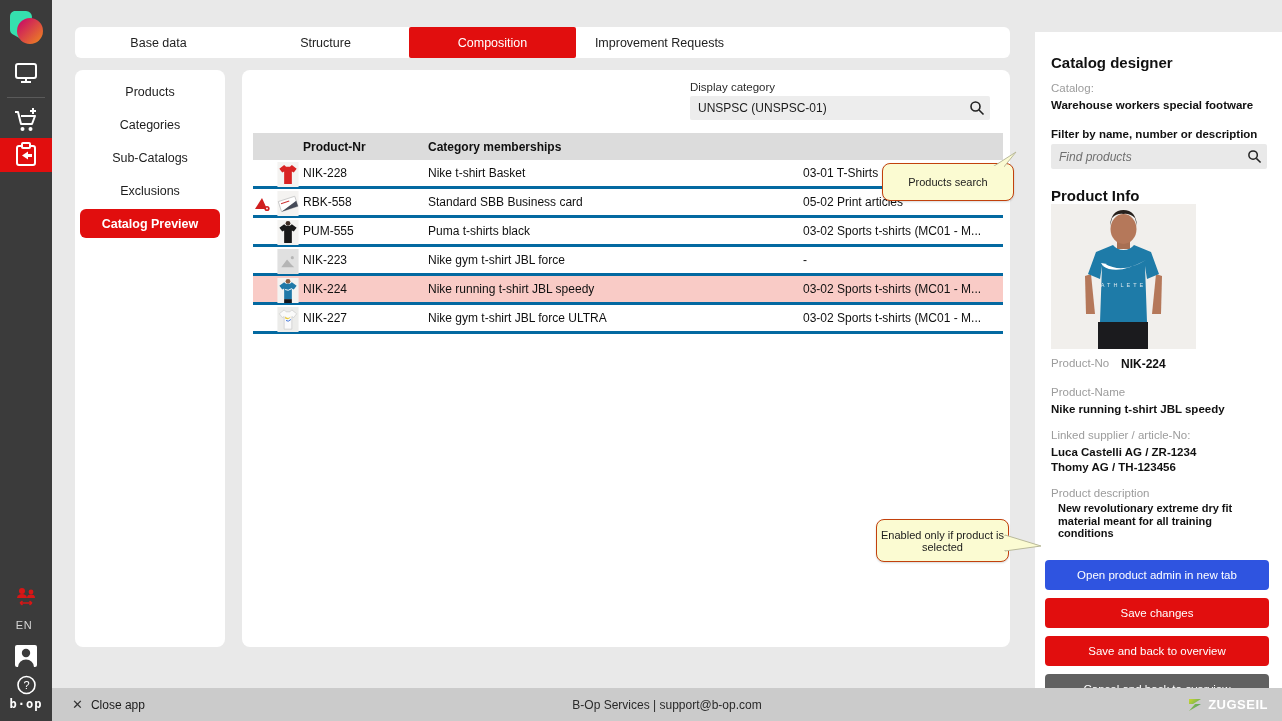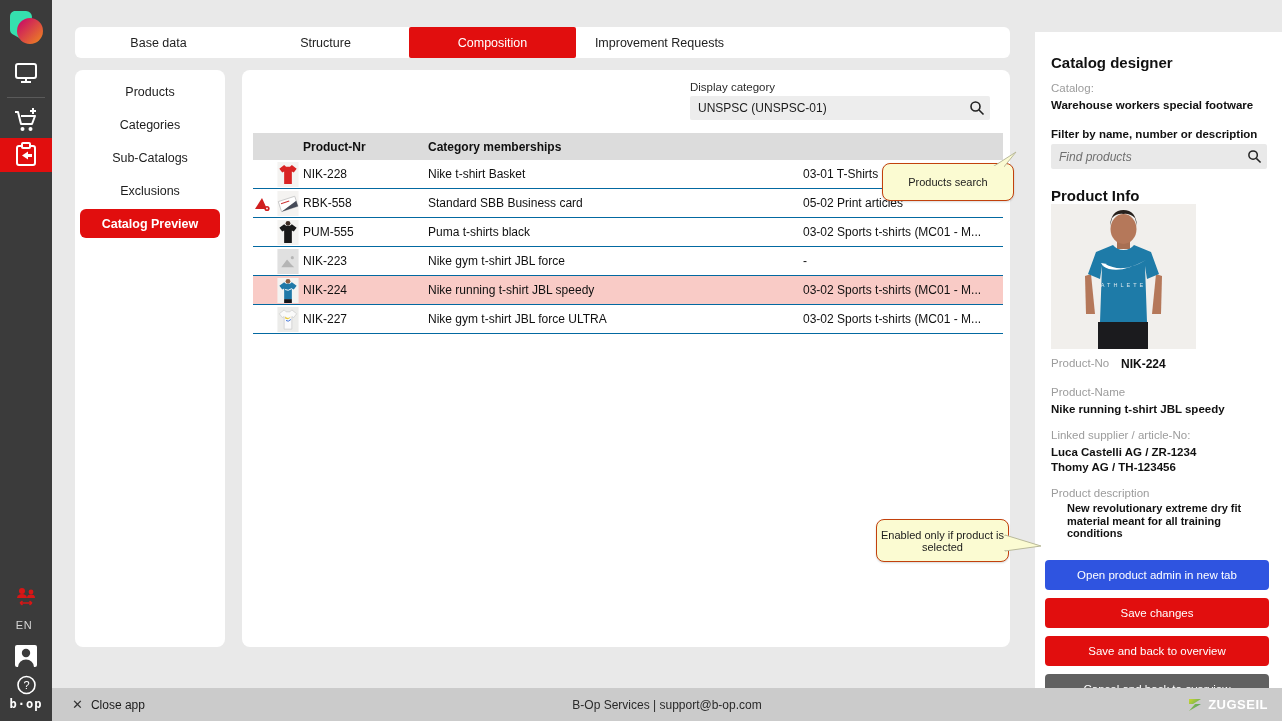--- a/index.html
+++ b/index.html
@@ -31,21 +31,21 @@
   .menu-item.active { background:#e10e0e; color:#fff; border-radius:6px; margin:2px 5px 0 5px; height:29px; font-weight:bold; }
 
   
   .table-panel { position:absolute; left:242px; top:70px; width:768px; height:577px; background:#fff; border-radius:8px; }
   .dc-label { position:absolute; left:448px; top:11px; font-size:11.5px; color:#2c2c2c; }
   .dc-input-wrap { position:absolute; left:448px; top:26px; width:300px; height:24px; background:#ededed; border-radius:2px; display:flex; align-items:center; }
   .dc-input { flex:1; border:none; background:transparent; font-size:12px; color:#1c1c1c; padding:0 8px; font-family:"Liberation Sans", sans-serif; outline:none; }
   .dc-search { width:26px; display:flex; justify-content:center; cursor:pointer; }
 
   .ptable { position:absolute; left:11px; top:63px; width:750px; }
-  .prow { display:flex; align-items:center; height:29px; border-bottom:1px solid #0369a1; font-size:12px; color:#101010; cursor:pointer; background:#fff; }
+  .prow { display:flex; align-items:center; height:29px; border-bottom:3px solid #0369a1; font-size:12px; color:#101010; cursor:pointer; background:#fff; }
   .prow.header { background:#dcdcdc; font-weight:bold; border-bottom:none; height:27px; cursor:default; }
   .prow.selected { background:#f9cbc6; }
   .c-thumb { width:50px; display:flex; align-items:center; position:relative; height:100%; }
   .c-nr { width:125px; }
   .c-name { width:375px; }
   .c-cat { width:200px; white-space:nowrap; overflow:hidden; }
   .thumb { position:absolute; left:24px; top:2px; width:22px; height:25px; }
   .rowflag { position:absolute; left:1px; top:6px; width:17px; height:17px; }
 
   
@@ -60,21 +60,21 @@
   .rp-infotitle { position:absolute; left:16px; top:155px; font-size:15px; font-weight:bold; color:#111; }
   .rp-photo { position:absolute; left:16px; top:172px; width:145px; height:145px; }
   .rp-nolabel { position:absolute; left:16px; top:325px; font-size:11.5px; color:#9c9c9c;text-align:right; }
   .rp-no { position:absolute; left:86px; top:325px; font-size:12px; font-weight:bold; color:#111; }
   .rp-namelabel { position:absolute; left:16px; top:354px; font-size:11.5px; color:#9c9c9c; }
   .rp-name { position:absolute; left:16px; top:371px; font-size:11.5px; font-weight:bold; color:#111; }
   .rp-suplabel { position:absolute; left:16px; top:397px; font-size:11.5px; color:#9c9c9c; }
   .rp-sup1 { position:absolute; left:16px; top:414px; font-size:11.5px; font-weight:bold; color:#111; }
   .rp-sup2 { position:absolute; left:16px; top:429px; font-size:11.5px; font-weight:bold; color:#111; }
   .rp-desclabel { position:absolute; left:16px; top:455px; font-size:11.5px; color:#9c9c9c; }
-  .rp-desc { position:absolute; left:32px; top:470px; width:205px; font-size:11px; font-weight:bold; color:#111; line-height:12.5px; }
+  .rp-desc { position:absolute; left:23px; top:470px; width:205px; font-size:11px; font-weight:bold; color:#111; line-height:12.5px; }
   .rp-buttons { position:absolute; left:10px; top:528px; width:224px; display:flex; flex-direction:column; gap:8px; }
   .btn { height:30px; border:none; border-radius:4px; color:#fff; font-size:11.5px; font-family:"Liberation Sans", sans-serif; cursor:pointer; }
   .btn-blue { background:#2f54e0; }
   .btn-red { background:#e10e0e; }
   .btn-gray { background:#616161; }
 
   
   .footer { position:absolute; left:52px; bottom:0; width:1230px; height:33px; background:#cbcbcb; z-index:6; }
   .close-app { position:absolute; left:20px; top:0; height:33px; display:flex; align-items:center; gap:8px; font-size:12px; color:#1c1c1c; cursor:pointer; }
   .close-x { font-size:13px; color:#333; }

